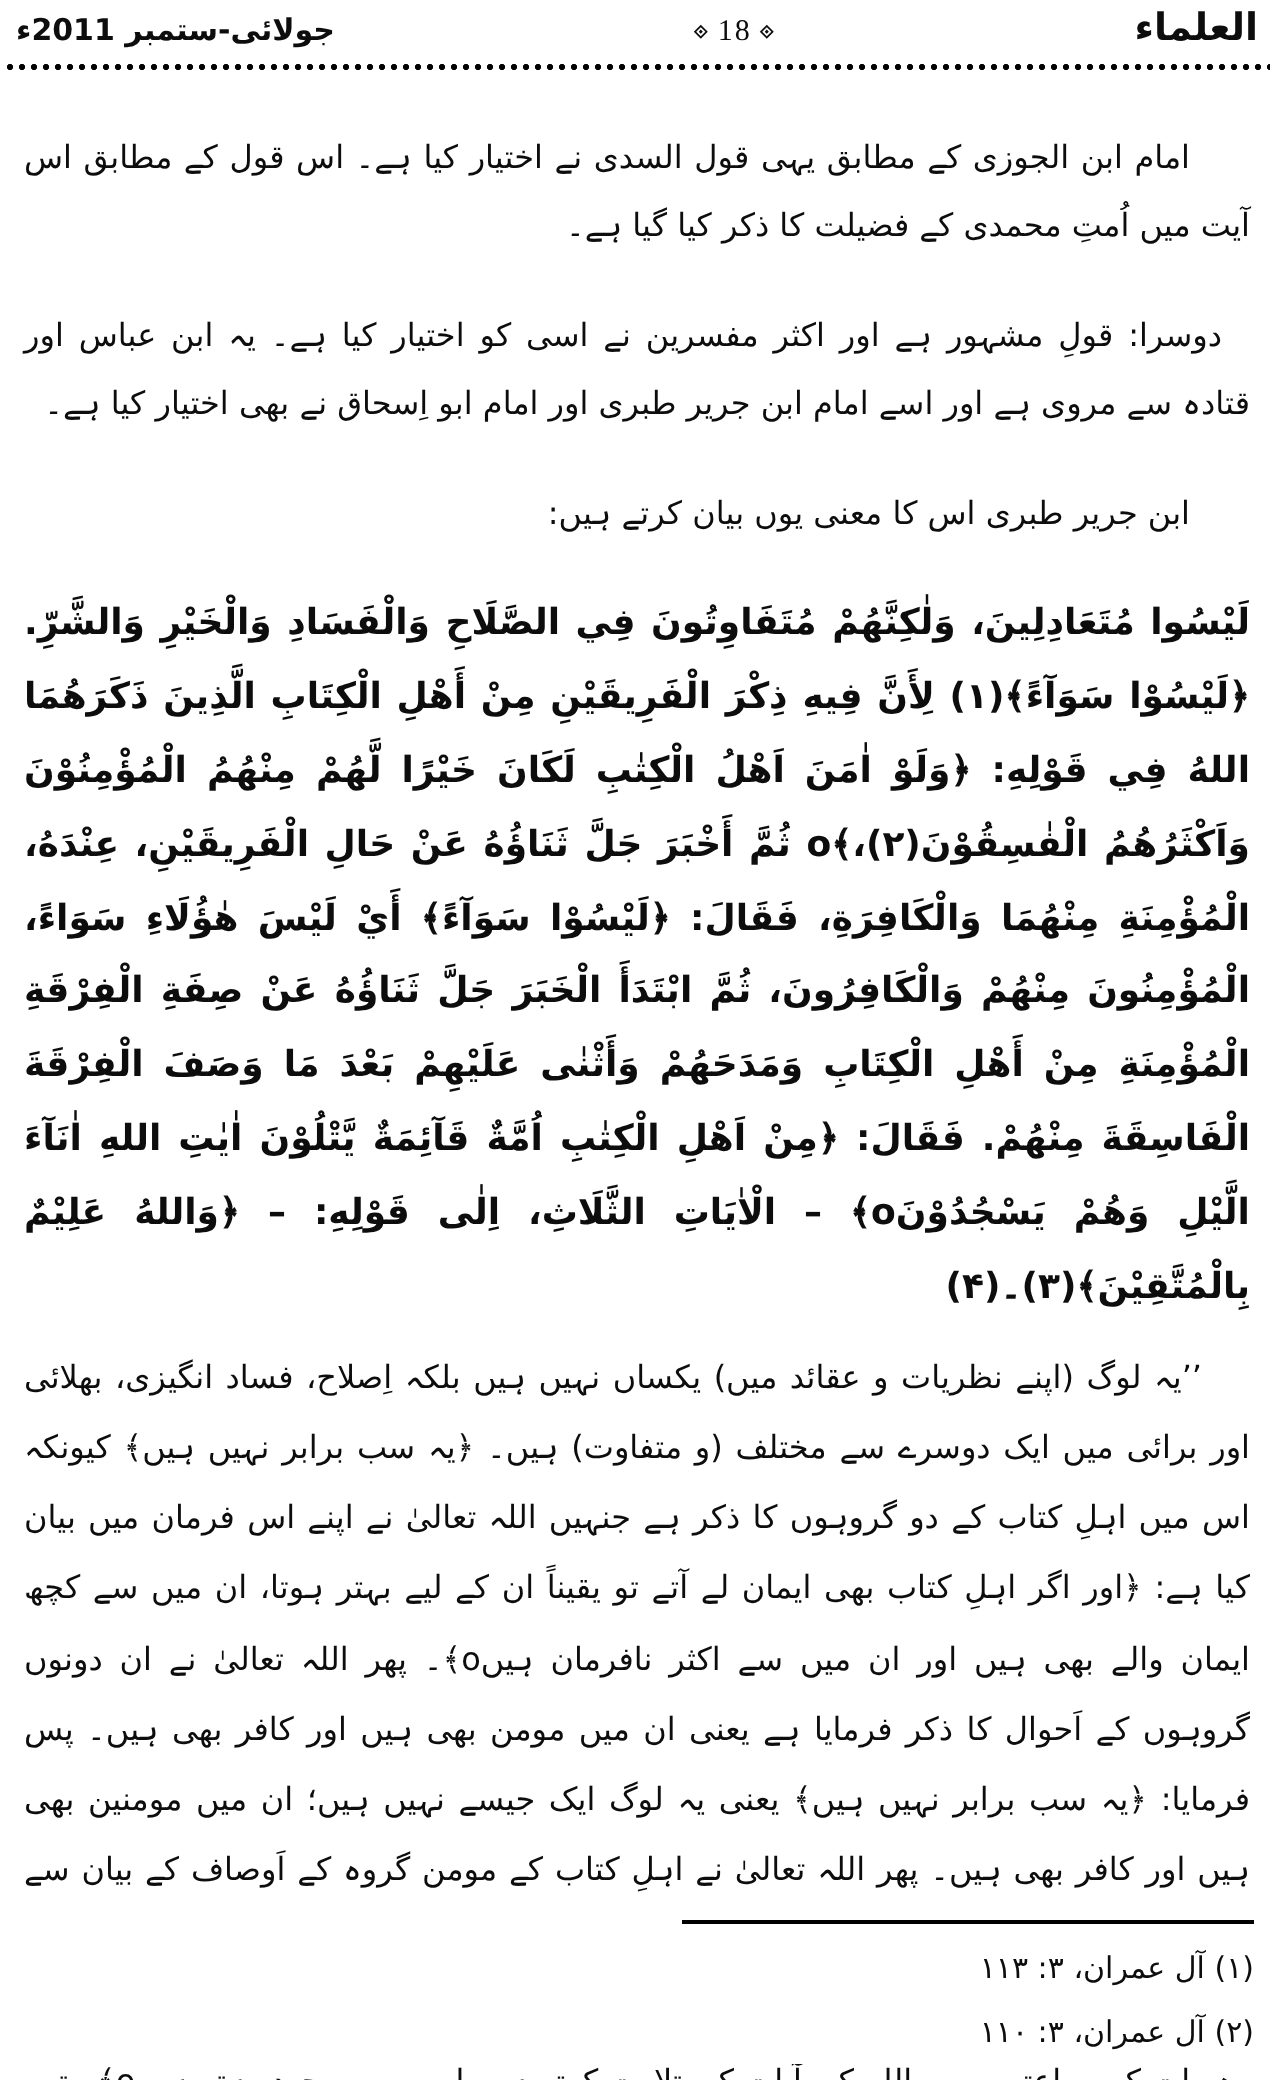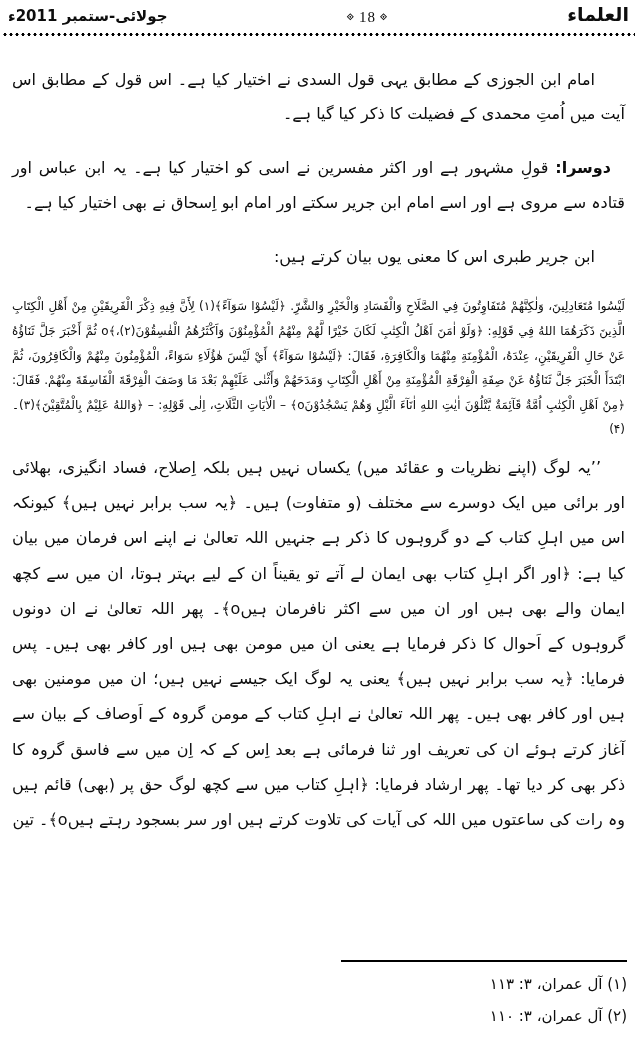--- a/index.html
+++ b/index.html
@@ -67,25 +67,25 @@
     line-height: 2.1;
     text-align: right;
   }
   .para {
     margin: 20px 0;
     font-size: 16px;
     line-height: 2.15;
   }
   .indent-lg { text-indent: 30px; }
   .indent-sm { text-indent: 14px; }
-  .bold-label { font-weight: bold; }
+  .bold-label { font-weight: normal; }
   .arabic-passage {
     margin: 6px 0 8px 0;
-    font-size: 12px;
-    font-weight: normal;
+    font-size: 18px;
+    font-weight: bold;
     line-height: 2.05;
     text-align: justify;
   }
   .translation {
     margin: 4px 0 0 0;
     font-size: 16px;
     line-height: 2.2;
     text-indent: 24px;
   }
   
@@ -131,21 +131,21 @@
     <div class="issue-date">جولائی-ستمبر 2011ء</div>
   </div>
 
   <div class="dotted-rule"></div>
 
   <div class="main">
 
 
     <p class="para indent-lg">امام ابن الجوزی کے مطابق یہی قول السدی نے اختیار کیا ہے۔ اس قول کے مطابق اس آیت میں اُمتِ محمدی کے فضیلت کا ذکر کیا گیا ہے۔</p>
 
-    <p class="para indent-sm"><span class="bold-label">دوسرا:</span><span> قولِ مشہور ہے اور اکثر مفسرین نے اسی کو اختیار کیا ہے۔ یہ ابن عباس اور قتادہ سے مروی ہے اور اسے امام ابن جریر سکتے اور امام ابو اِسحاق نے بھی اختیار کیا ہے۔</span></p>
+    <p class="para indent-sm"><span class="bold-label">دوسرا:</span><span> قولِ مشہور ہے اور اکثر مفسرین نے اسی کو اختیار کیا ہے۔ یہ ابن عباس اور قتادہ سے مروی ہے اور اسے امام ابن جریر طبری اور امام ابو اِسحاق نے بھی اختیار کیا ہے۔</span></p>
 
     <p class="para indent-lg">ابن جریر طبری اس کا معنی یوں بیان کرتے ہیں:</p>
 
     <div class="arabic-passage">لَيْسُوا مُتَعَادِلِينَ، وَلٰكِنَّهُمْ مُتَفَاوِتُونَ فِي الصَّلَاحِ وَالْفَسَادِ وَالْخَيْرِ وَالشَّرِّ. ﴿لَيْسُوْا سَوَآءً﴾(۱) لِأَنَّ فِيهِ ذِكْرَ الْفَرِيقَيْنِ مِنْ أَهْلِ الْكِتَابِ الَّذِينَ ذَكَرَهُمَا اللهُ فِي قَوْلِهِ: ﴿وَلَوْ اٰمَنَ اَهْلُ الْكِتٰبِ لَكَانَ خَيْرًا لَّهُمْ مِنْهُمُ الْمُؤْمِنُوْنَ وَاَكْثَرُهُمُ الْفٰسِقُوْنَo﴾،(۲) ثُمَّ أَخْبَرَ جَلَّ ثَنَاؤُهُ عَنْ حَالِ الْفَرِيقَيْنِ، عِنْدَهُ، الْمُؤْمِنَةِ مِنْهُمَا وَالْكَافِرَةِ، فَقَالَ: ﴿لَيْسُوْا سَوَآءً﴾ أَيْ لَيْسَ هٰؤُلَاءِ سَوَاءً، الْمُؤْمِنُونَ مِنْهُمْ وَالْكَافِرُونَ، ثُمَّ ابْتَدَأَ الْخَبَرَ جَلَّ ثَنَاؤُهُ عَنْ صِفَةِ الْفِرْقَةِ الْمُؤْمِنَةِ مِنْ أَهْلِ الْكِتَابِ وَمَدَحَهُمْ وَأَثْنٰى عَلَيْهِمْ بَعْدَ مَا وَصَفَ الْفِرْقَةَ الْفَاسِقَةَ مِنْهُمْ. فَقَالَ: ﴿مِنْ اَهْلِ الْكِتٰبِ اُمَّةٌ قَآئِمَةٌ يَّتْلُوْنَ اٰيٰتِ اللهِ اٰنَآءَ الَّيْلِ وَهُمْ يَسْجُدُوْنَo﴾ – الْاٰيَاتِ الثَّلَاثِ، اِلٰى قَوْلِهِ: – ﴿وَاللهُ عَلِيْمٌ بِالْمُتَّقِيْنَ﴾(۳)۔(۴)</div>
 
     <p class="translation">’’یہ لوگ (اپنے نظریات و عقائد میں) یکساں نہیں ہیں بلکہ اِصلاح، فساد انگیزی، بھلائی اور برائی میں ایک دوسرے سے مختلف (و متفاوت) ہیں۔ ﴿یہ سب برابر نہیں ہیں﴾ کیونکہ اس میں اہلِ کتاب کے دو گروہوں کا ذکر ہے جنہیں اللہ تعالیٰ نے اپنے اس فرمان میں بیان کیا ہے: ﴿اور اگر اہلِ کتاب بھی ایمان لے آتے تو یقیناً ان کے لیے بہتر ہوتا، ان میں سے کچھ ایمان والے بھی ہیں اور ان میں سے اکثر نافرمان ہیںo﴾۔ پھر اللہ تعالیٰ نے ان دونوں گروہوں کے اَحوال کا ذکر فرمایا ہے یعنی ان میں مومن بھی ہیں اور کافر بھی ہیں۔ پس فرمایا: ﴿یہ سب برابر نہیں ہیں﴾ یعنی یہ لوگ ایک جیسے نہیں ہیں؛ ان میں مومنین بھی ہیں اور کافر بھی ہیں۔ پھر اللہ تعالیٰ نے اہلِ کتاب کے مومن گروہ کے اَوصاف کے بیان سے آغاز کرتے ہوئے ان کی تعریف اور ثنا فرمائی ہے بعد اِس کے کہ اِن میں سے فاسق گروہ کا ذکر بھی کر دیا تھا۔ پھر ارشاد فرمایا: ﴿اہلِ کتاب میں سے کچھ لوگ حق پر (بھی) قائم ہیں وہ رات کی ساعتوں میں اللہ کی آیات کی تلاوت کرتے ہیں اور سر بسجود رہتے ہیںo﴾۔ تین</p>
 
   </div>
 
   <div class="footer">

